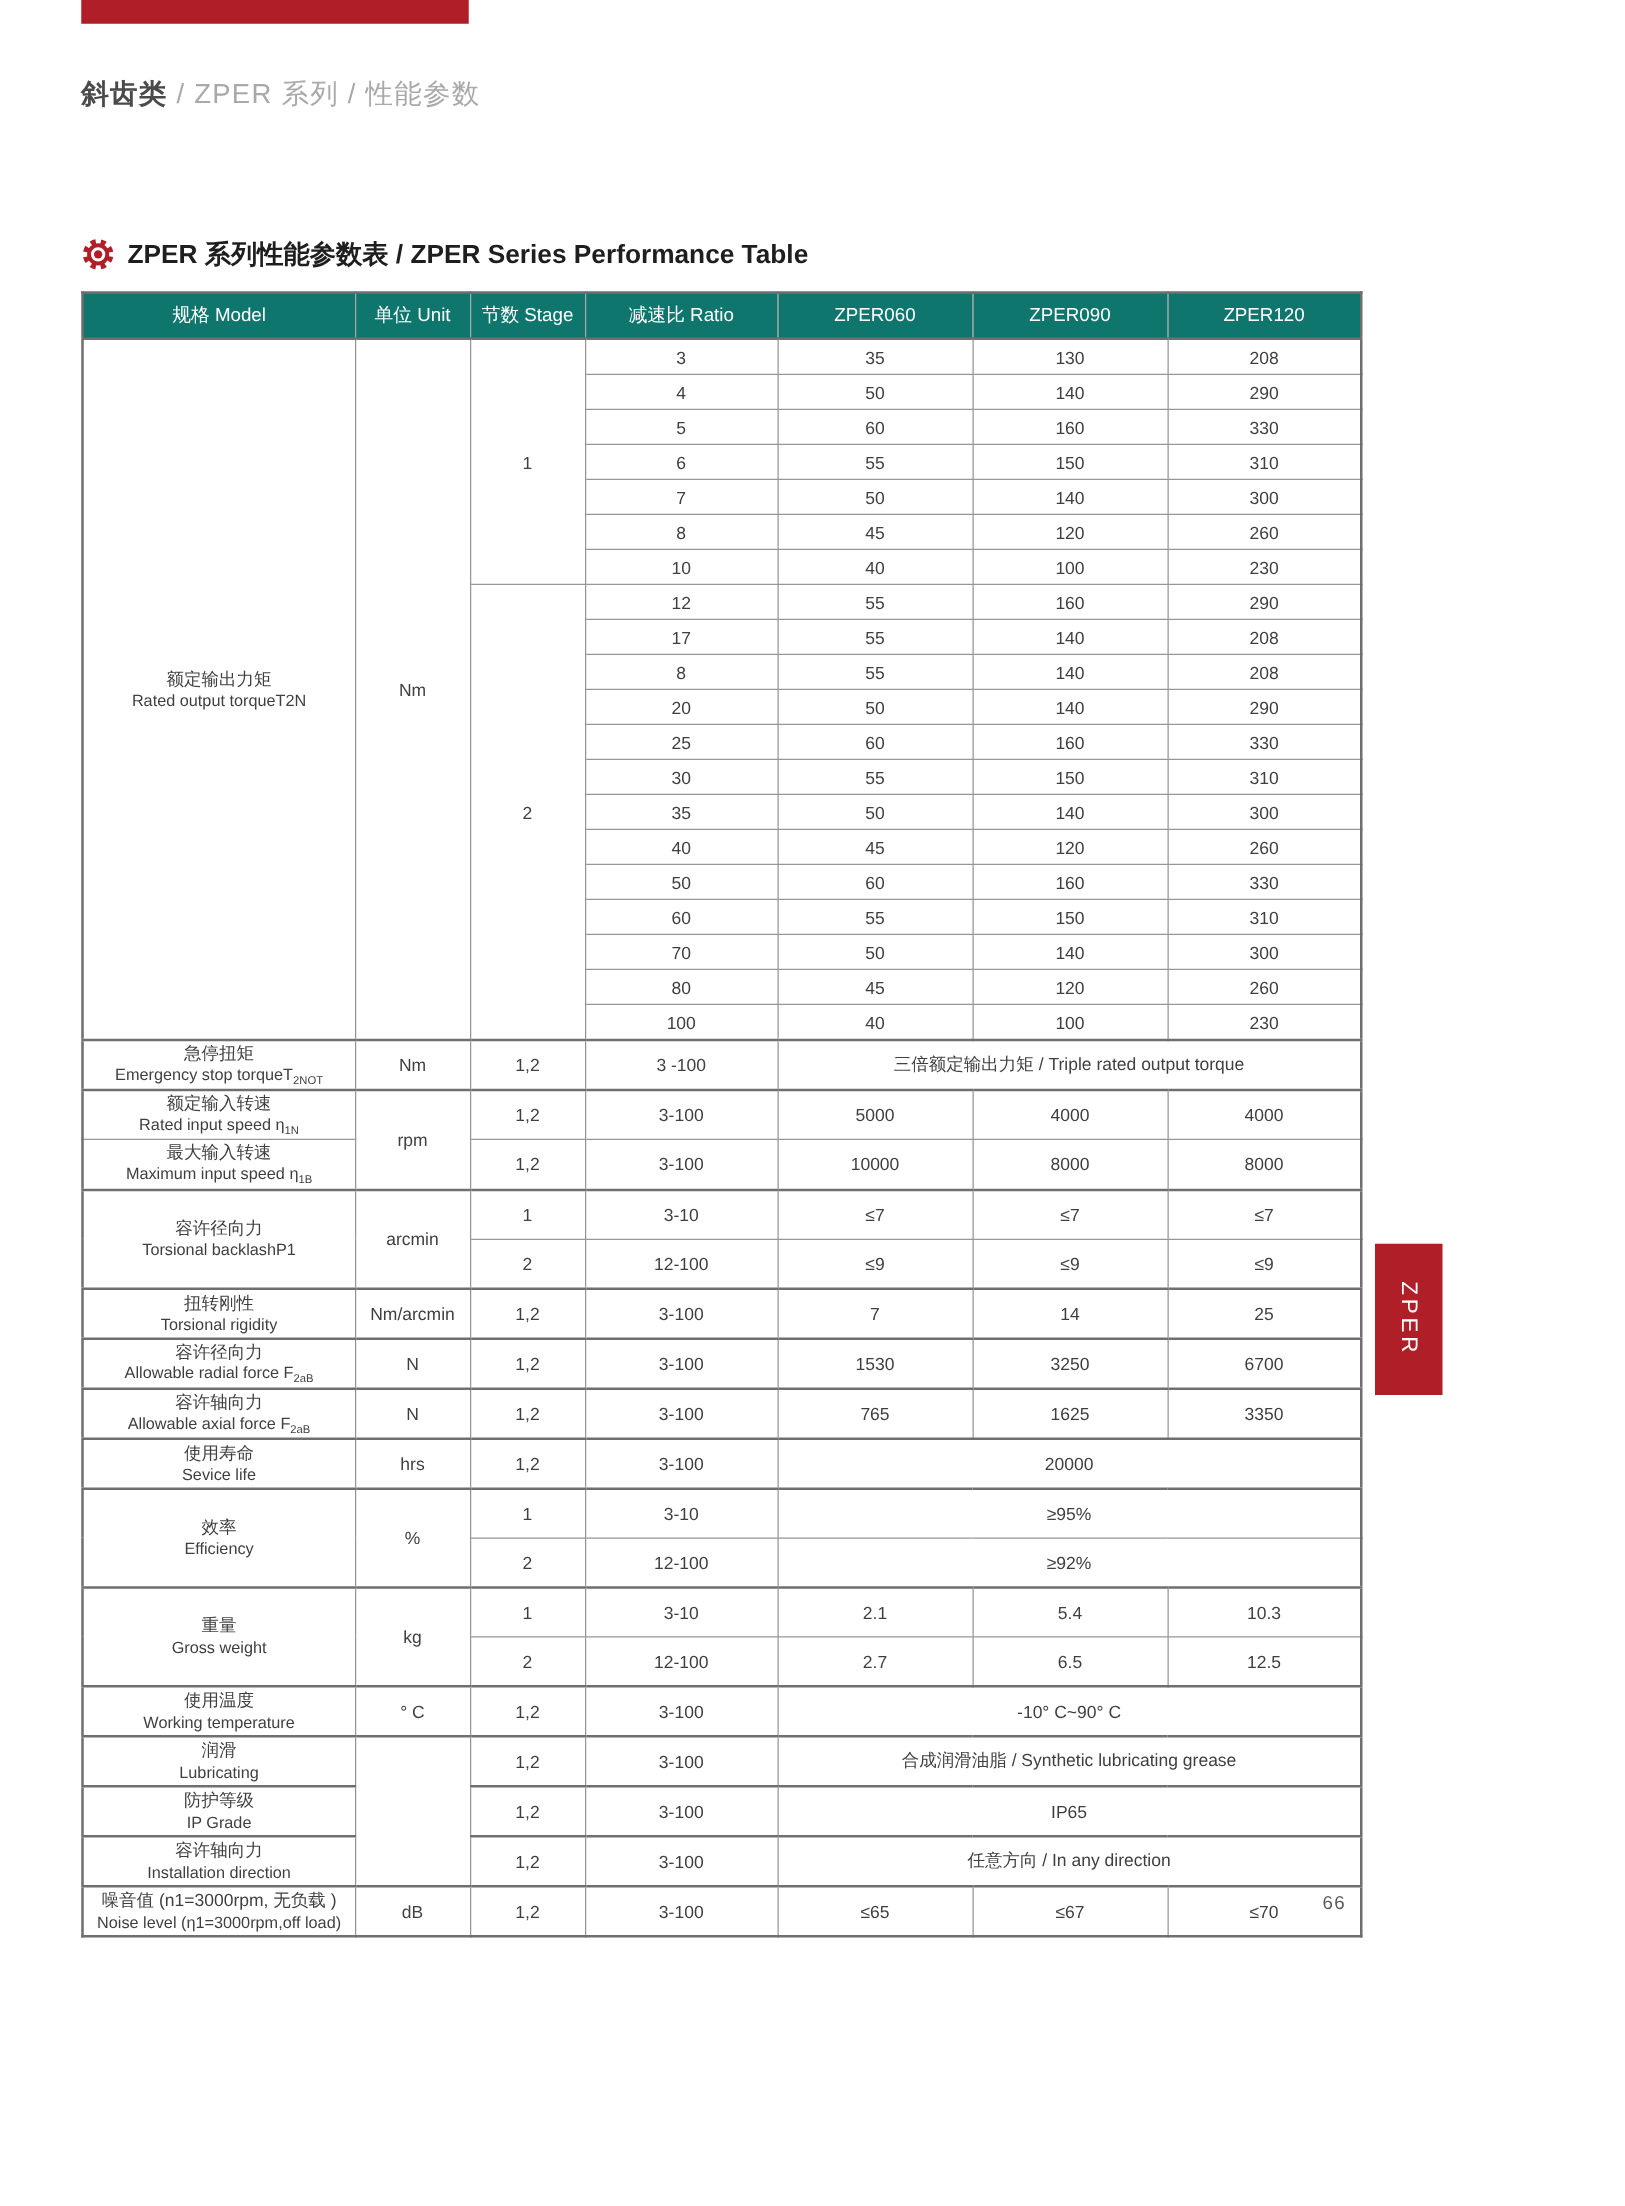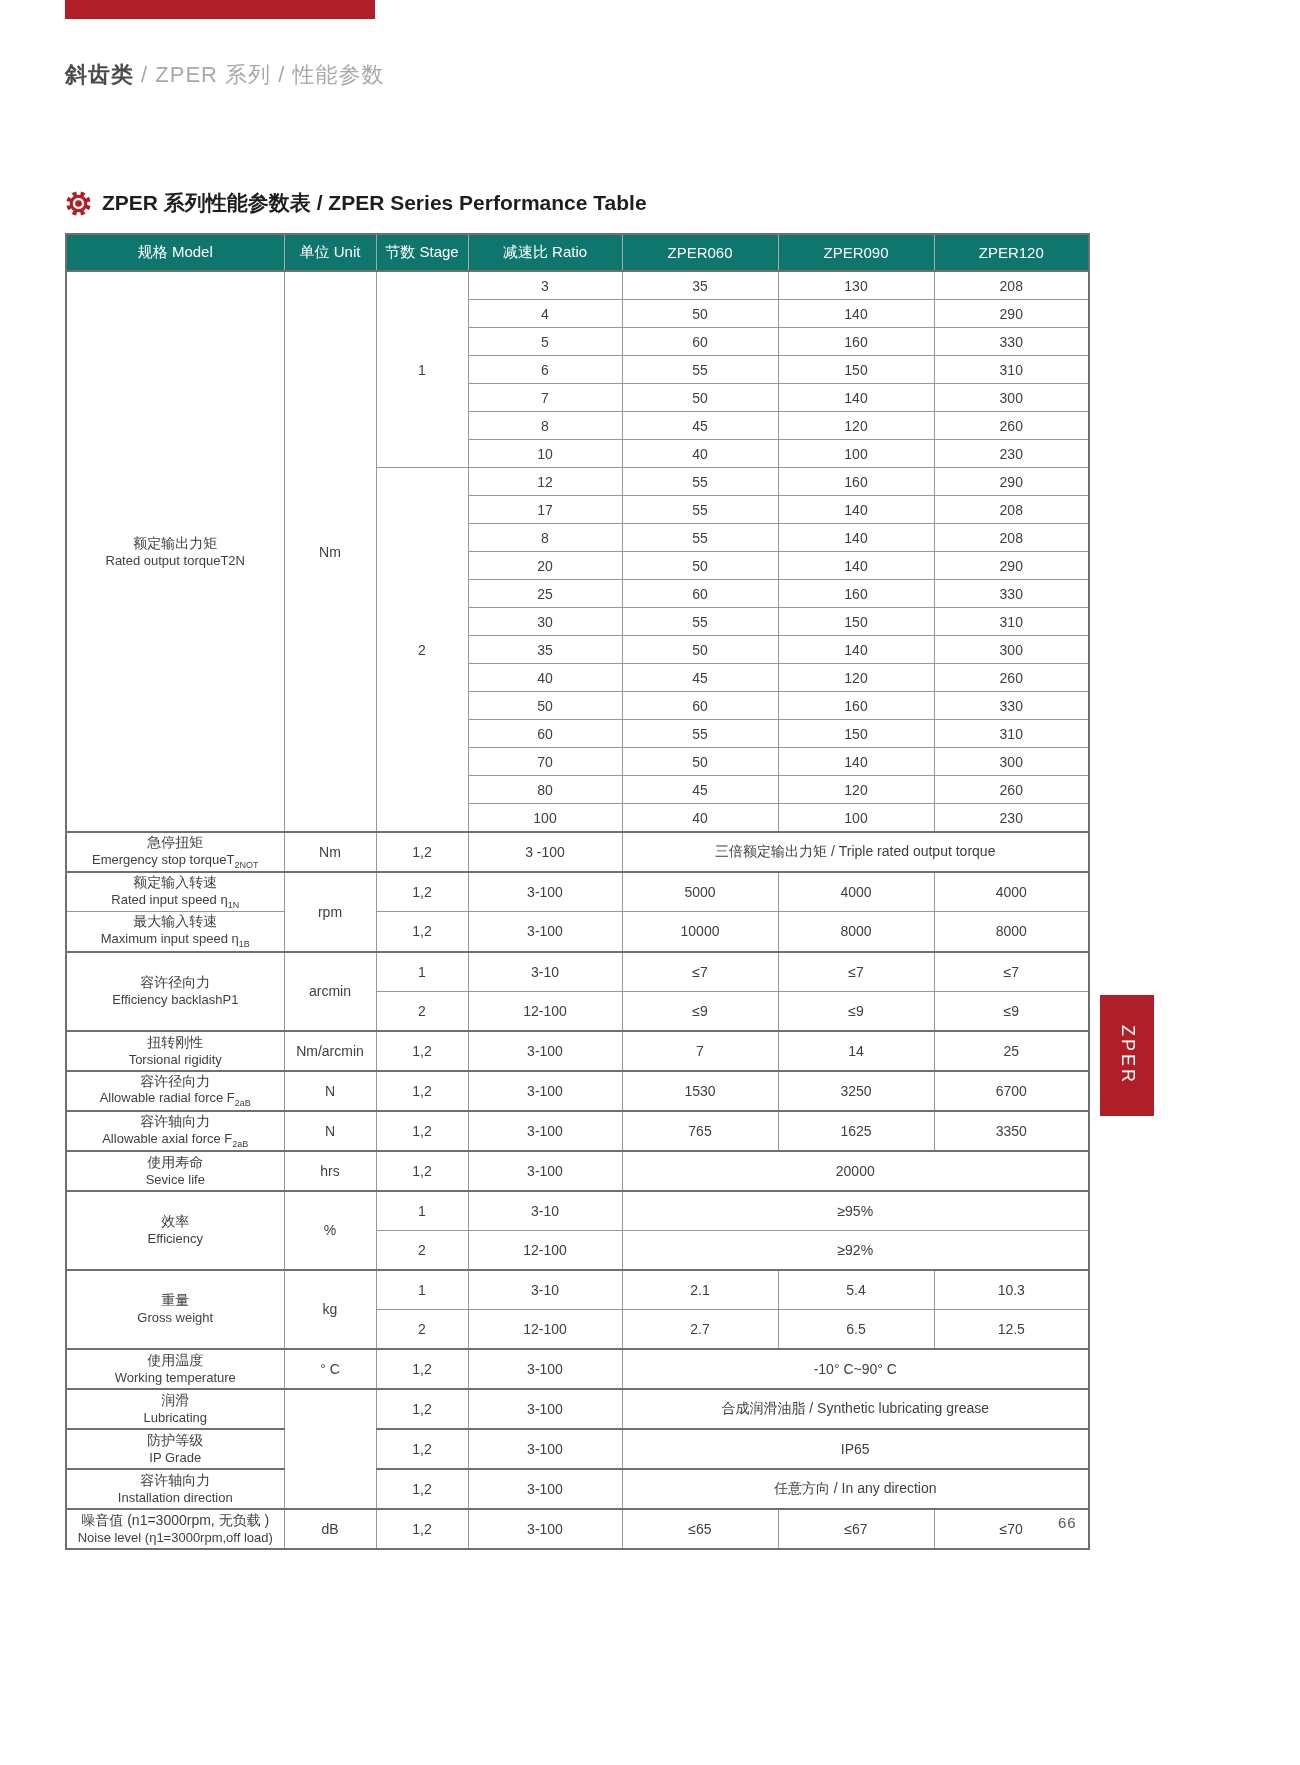--- a/index.html
+++ b/index.html
@@ -267,21 +267,21 @@
           </td>
           <td>1,2</td>
           <td class="shade">3-100</td>
           <td class="shade">10000</td>
           <td class="shade">8000</td>
           <td class="shade">8000</td>
         </tr>
         <tr class="t sec">
           <td rowspan="2" class="lbl">
             <div class="zh">容许径向力</div>
-            <div class="en">Efficiency backlashP1</div>
+            <div class="en">Torsional backlashP1</div>
           </td>
           <td rowspan="2">arcmin</td>
           <td>1</td>
           <td>3-10</td>
           <td>≤7</td>
           <td>≤7</td>
           <td>≤7</td>
         </tr>
         <tr class="t">
           <td>2</td>

